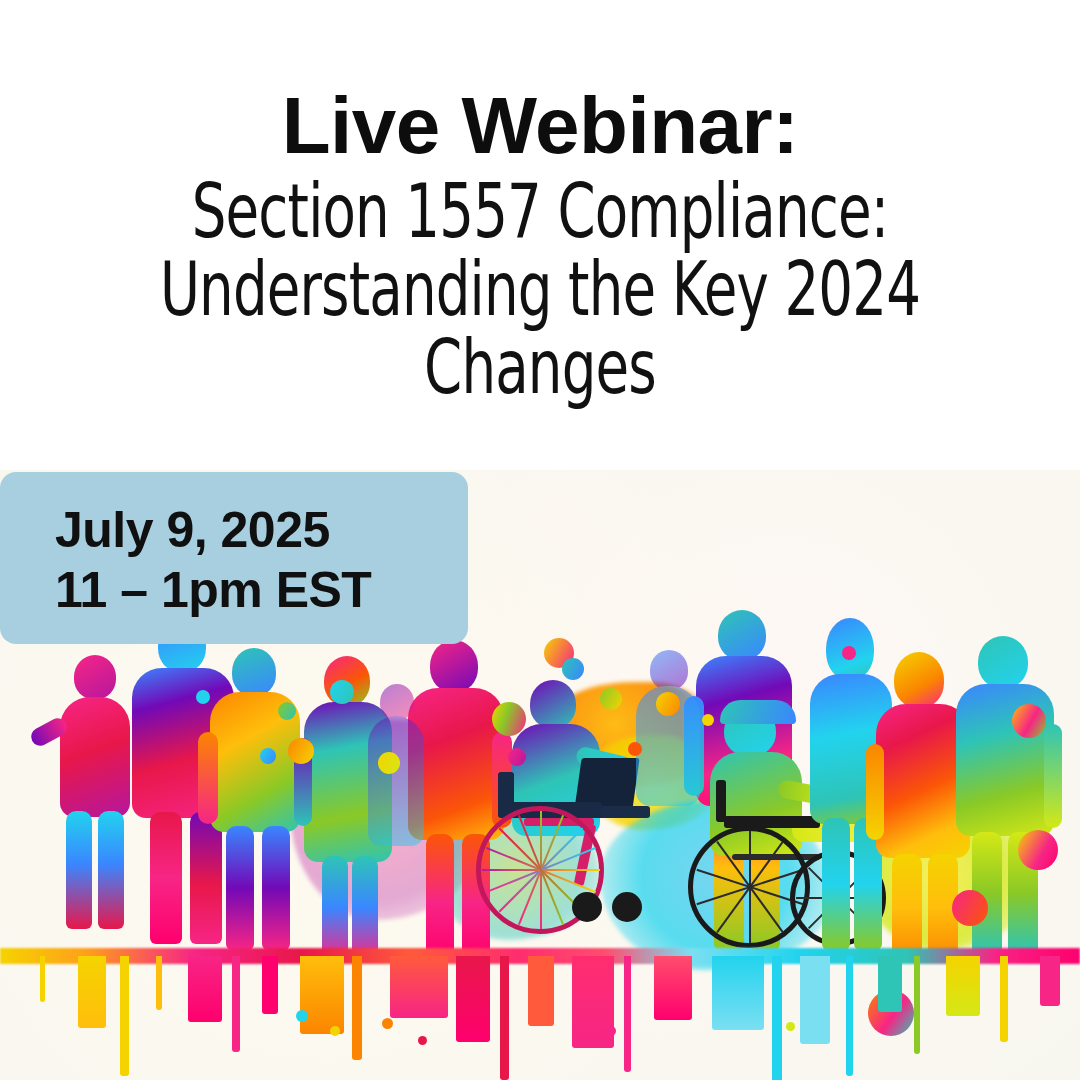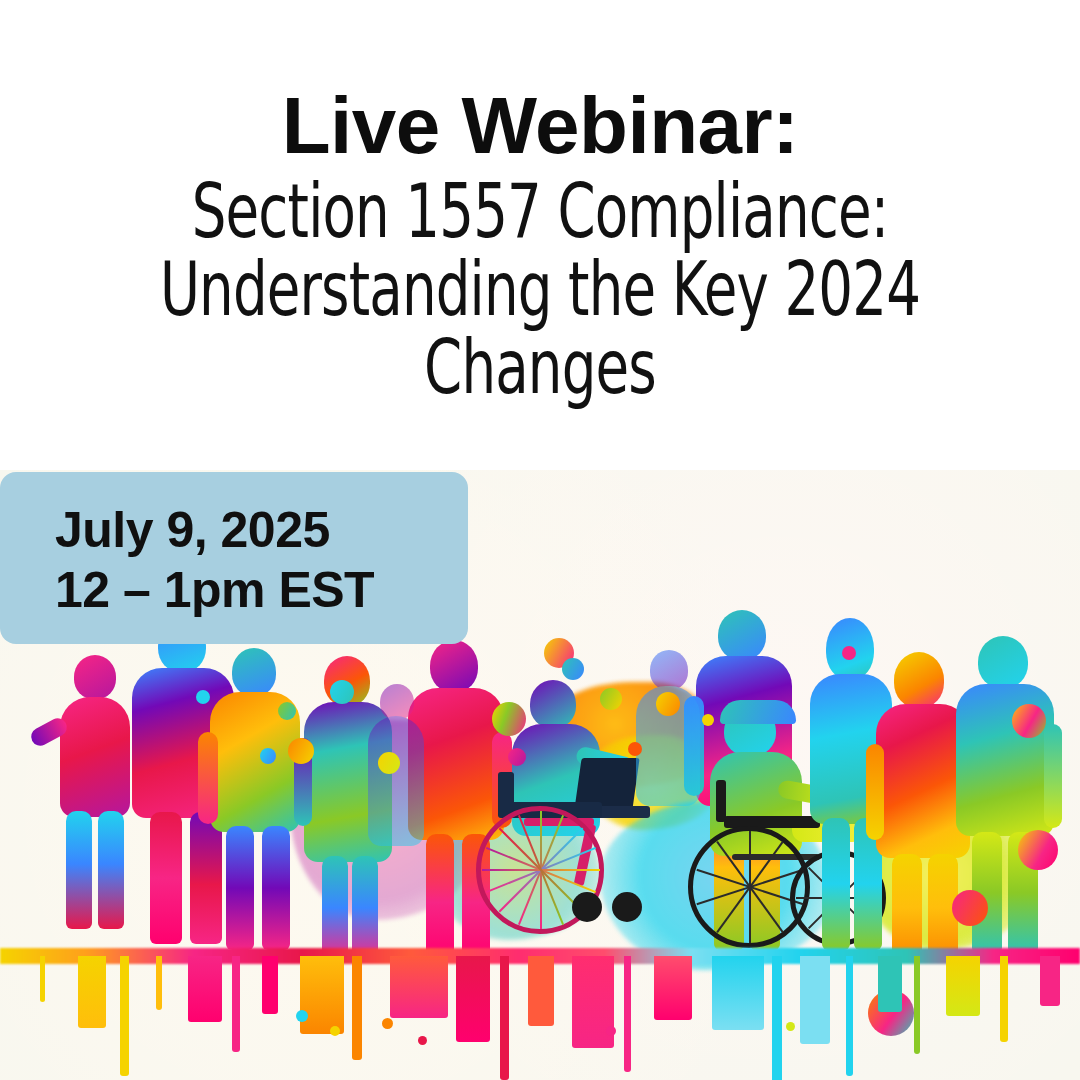--- a/index.html
+++ b/index.html
@@ -407,17 +407,17 @@
     <div class="sphere" style="left:330px; top:556px; width:10px; height:10px; background:#f5d300;"></div>
     <div class="sphere" style="left:382px; top:548px; width:11px; height:11px; background:#fb8500;"></div>
     <div class="sphere" style="left:418px; top:566px; width:9px;  height:9px;  background:#e8174a;"></div>
     <div class="sphere" style="left:606px; top:556px; width:10px; height:10px; background:#f72585;"></div>
     <div class="sphere" style="left:786px; top:552px; width:9px;  height:9px;  background:#d4e816;"></div>
   </div>
 
   <div class="date-badge">
     <div class="date-text">
       <span class="dline">July 9, 2025</span>
-      <span class="dline">12 – 1pm EST</span>
+      <span class="dline">11 – 1pm EST</span>
     </div>
   </div>
 
 </div>
 
 </body></html>

